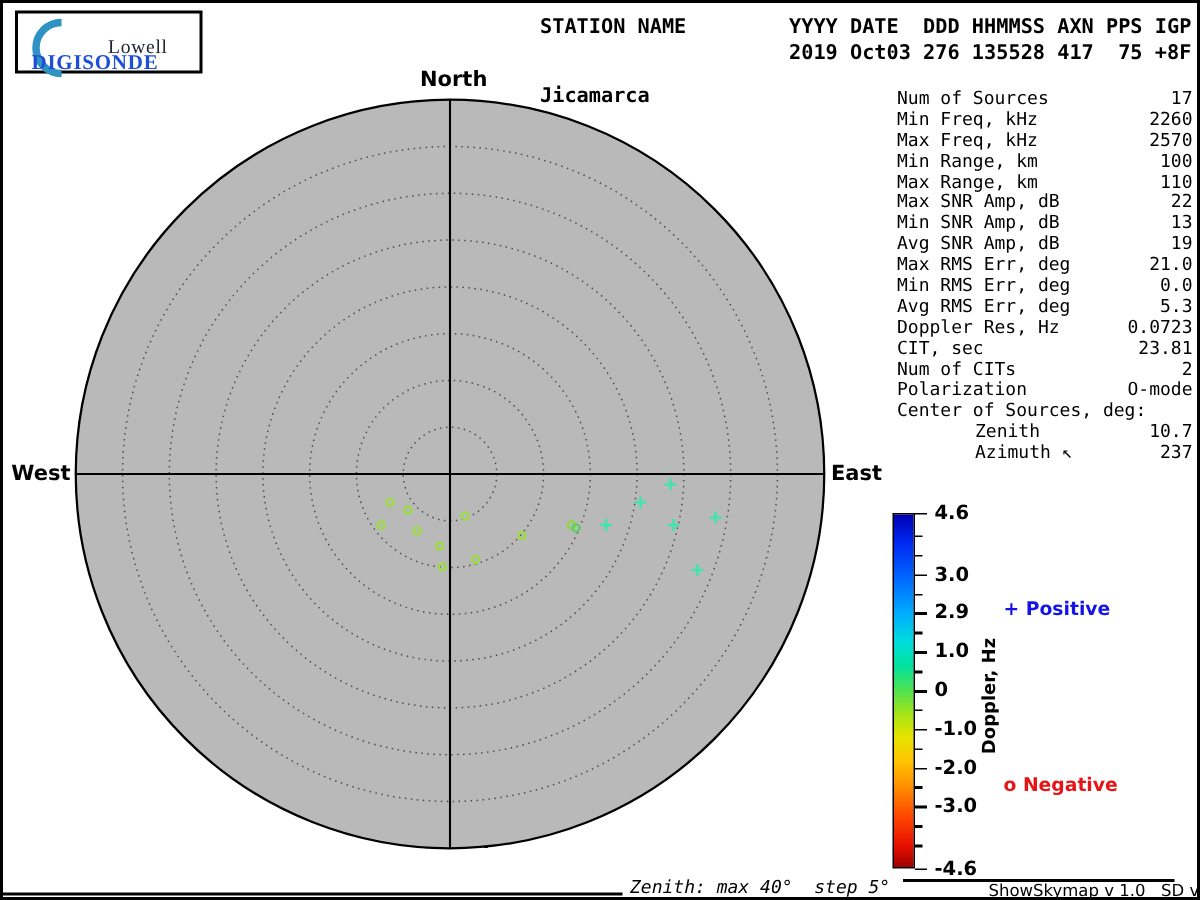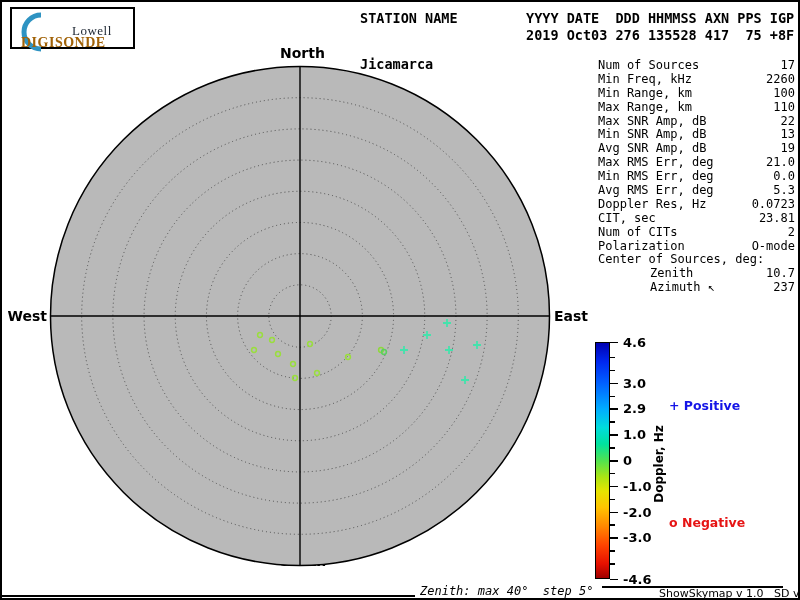--- a/index.html
+++ b/index.html
@@ -52,21 +52,21 @@
 </head>
 <body>
 
 <div id="canvas">
 
   <div class="logo-box">
     <svg class="crescent" width="44" height="42" viewBox="0 0 44 42">
       <path d="M27,5 A16.5,16.5 0 1 0 27,39" fill="none" stroke="#2e93c2" stroke-width="5"></path>
     </svg>
     <div class="logo-lowell">Lowell</div>
-    <div class="logo-digisonde" style="color: #a16207; text-align: right;">DIGISONDE</div>
+    <div class="logo-digisonde" style="color: #1d4ed8; text-align: right;">DIGISONDE</div>
   </div>
 
   <div id="hdr-st-title" class="hdr">STATION NAME</div>
   <div id="hdr-st-value" class="hdr">Jicamarca</div>
   <div id="hdr-dt-title" class="hdr">YYYY DATE  DDD HHMMSS AXN PPS IGP</div>
   <div id="hdr-dt-value" class="hdr">2019 Oct03 276 135528 417  75 +8F</div>
 
   <div class="compass c-north">North</div>
   <div class="compass c-south">South</div>
   <div class="compass c-west">West</div>
@@ -98,20 +98,21 @@
       <path d="M374,270 H382 M378,266 V274" stroke="#45e2ac" stroke-width="1.8" fill="none"></path>
       <path d="M351,285 H359 M355,281 V289" stroke="#45e2ac" stroke-width="1.8" fill="none"></path>
       <path d="M396,285 H404 M400,281 V289" stroke="#45e2ac" stroke-width="1.8" fill="none"></path>
       <path d="M424,280 H432 M428,276 V284" stroke="#45e2ac" stroke-width="1.8" fill="none"></path>
       <path d="M412,315 H420 M416,311 V319" stroke="#45e2ac" stroke-width="1.8" fill="none"></path>
     </svg>
 
   <div id="stats">
       <div class="stat-row"><span>Num of Sources</span><span>17</span></div>
       <div class="stat-row"><span>Min Freq, kHz</span><span>2260</span></div>
+      <div class="stat-row"><span>Max Freq, kHz</span><span>2570</span></div>
       <div class="stat-row"><span>Min Range, km</span><span>100</span></div>
       <div class="stat-row"><span>Max Range, km</span><span>110</span></div>
       <div class="stat-row"><span>Max SNR Amp, dB</span><span>22</span></div>
       <div class="stat-row"><span>Min SNR Amp, dB</span><span>13</span></div>
       <div class="stat-row"><span>Avg SNR Amp, dB</span><span>19</span></div>
       <div class="stat-row"><span>Max RMS Err, deg</span><span>21.0</span></div>
       <div class="stat-row"><span>Min RMS Err, deg</span><span>0.0</span></div>
       <div class="stat-row"><span>Avg RMS Err, deg</span><span>5.3</span></div>
       <div class="stat-row"><span>Doppler Res, Hz</span><span>0.0723</span></div>
       <div class="stat-row"><span>CIT, sec</span><span>23.81</span></div>

